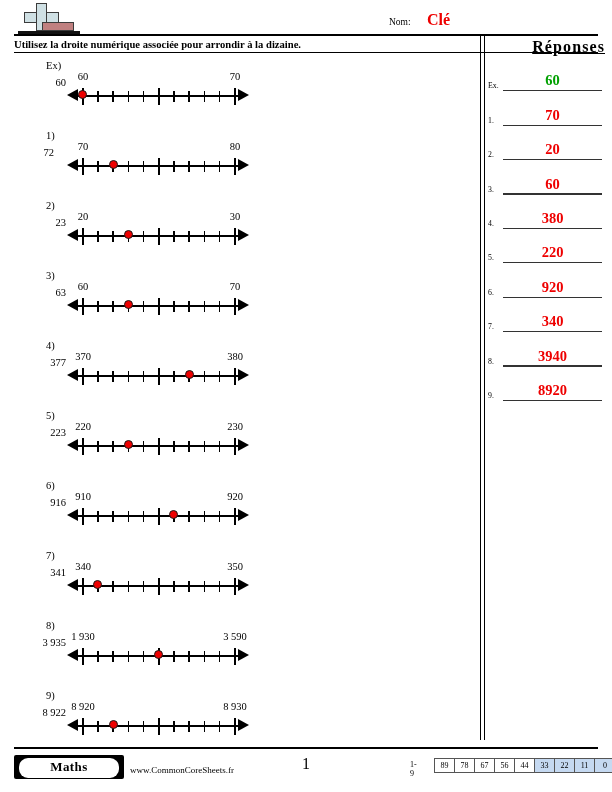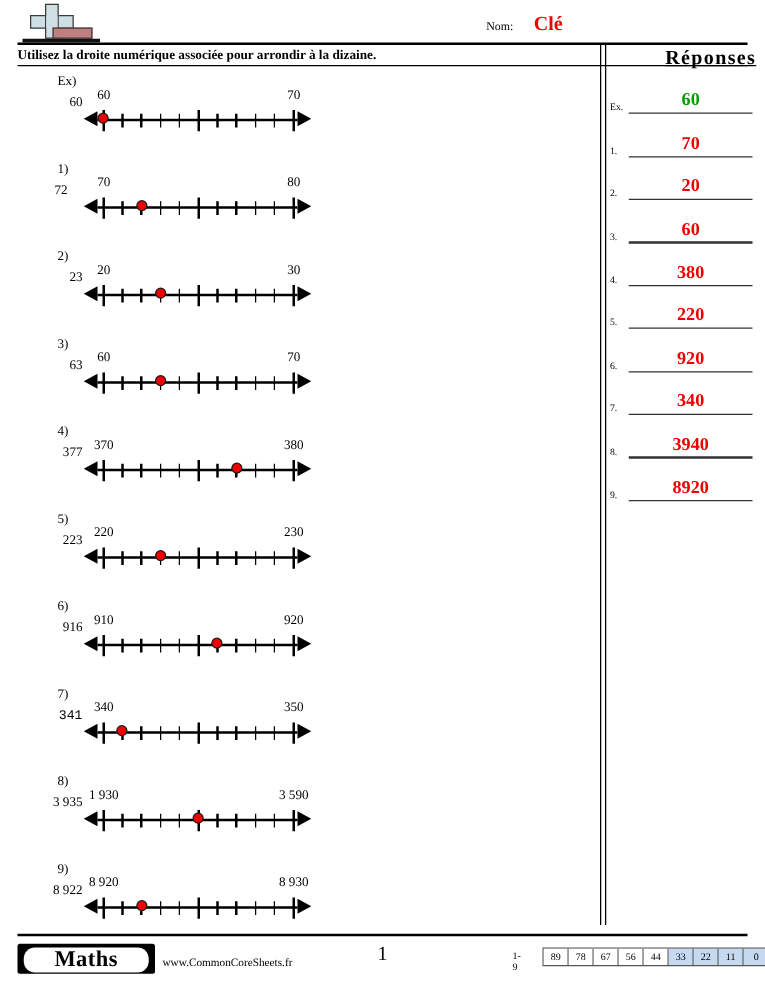--- a/index.html
+++ b/index.html
@@ -274,21 +274,21 @@
     border-radius: 2px;
   }
   #maths-badge .pill {
     position: absolute;
     left: 5px; top: 3px;
     width: 100px; height: 20px;
     background: #fff;
     border-radius: 9px;
     text-align: center;
     line-height: 18px;
-    font-size: 18px;
+    font-size: 13px;
     font-weight: bold;
     letter-spacing: 0.4px;
   }
   #site-url {
     position: absolute;
     left: 130px; top: 765px;
     font-size: 9px;
   }
   #page-number {
     position: absolute;
@@ -509,21 +509,21 @@
         <div class="tick small" style="left: 135.6px;"></div>
         <div class="tick small" style="left: 150.8px;"></div>
         <div class="tick big" style="left: 166px;"></div>
         <div class="endlabel left" style="left: 15px;">910</div>
         <div class="endlabel right" style="left: 167px;">920</div>
         <div class="dot" style="left: 105.9px;"></div>
       </div>
     </div>
     <div class="problem">
       <div class="pnum">7)</div>
-      <div class="pvalue" style="right: 414px; font-family: Liberation Mono, monospace;">341</div>
+      <div class="pvalue" style="right: 414px;">341</div>
       <div class="nline">
         <div class="axis"></div>
         <div class="arrow-l"></div>
         <div class="arrow-r"></div>
         <div class="tick big" style="left: 14px;"></div>
         <div class="tick small" style="left: 29.2px;"></div>
         <div class="tick small" style="left: 44.4px;"></div>
         <div class="tick small" style="left: 59.6px;"></div>
         <div class="tick small" style="left: 74.8px;"></div>
         <div class="tick big" style="left: 90px;"></div>

